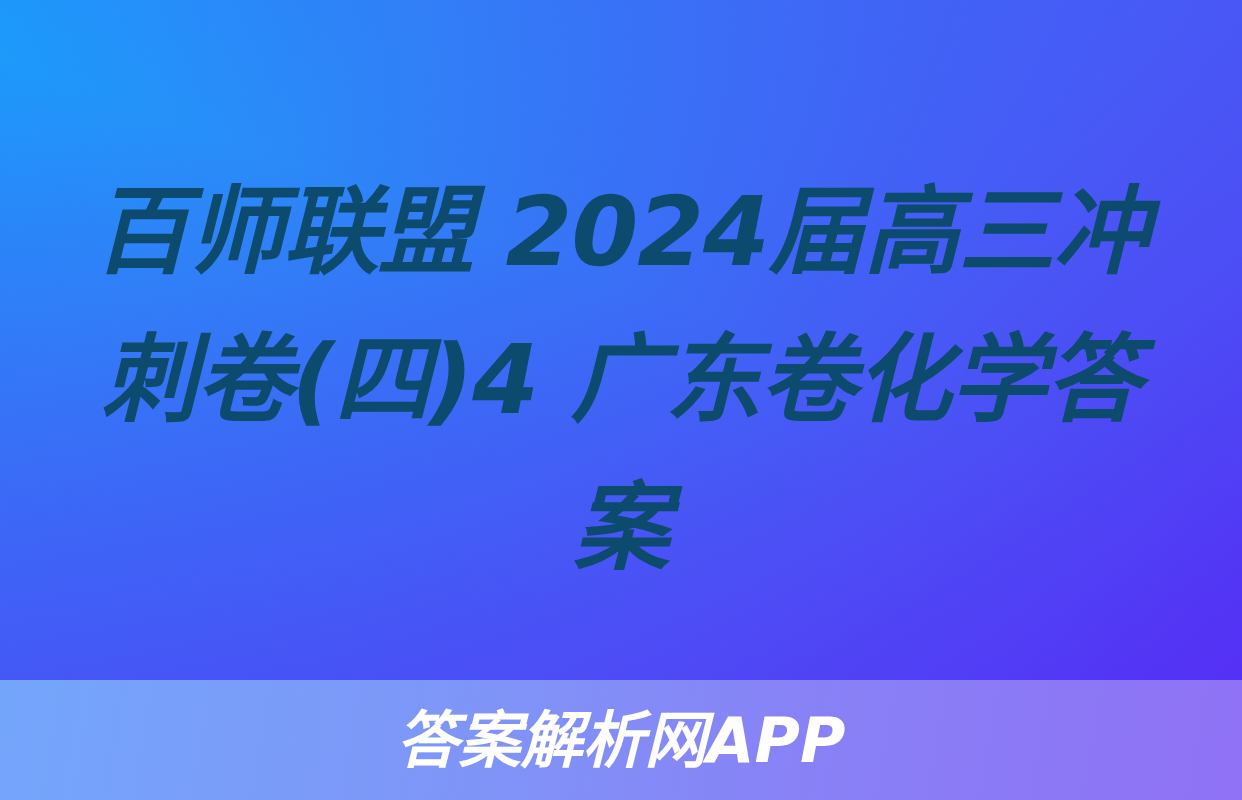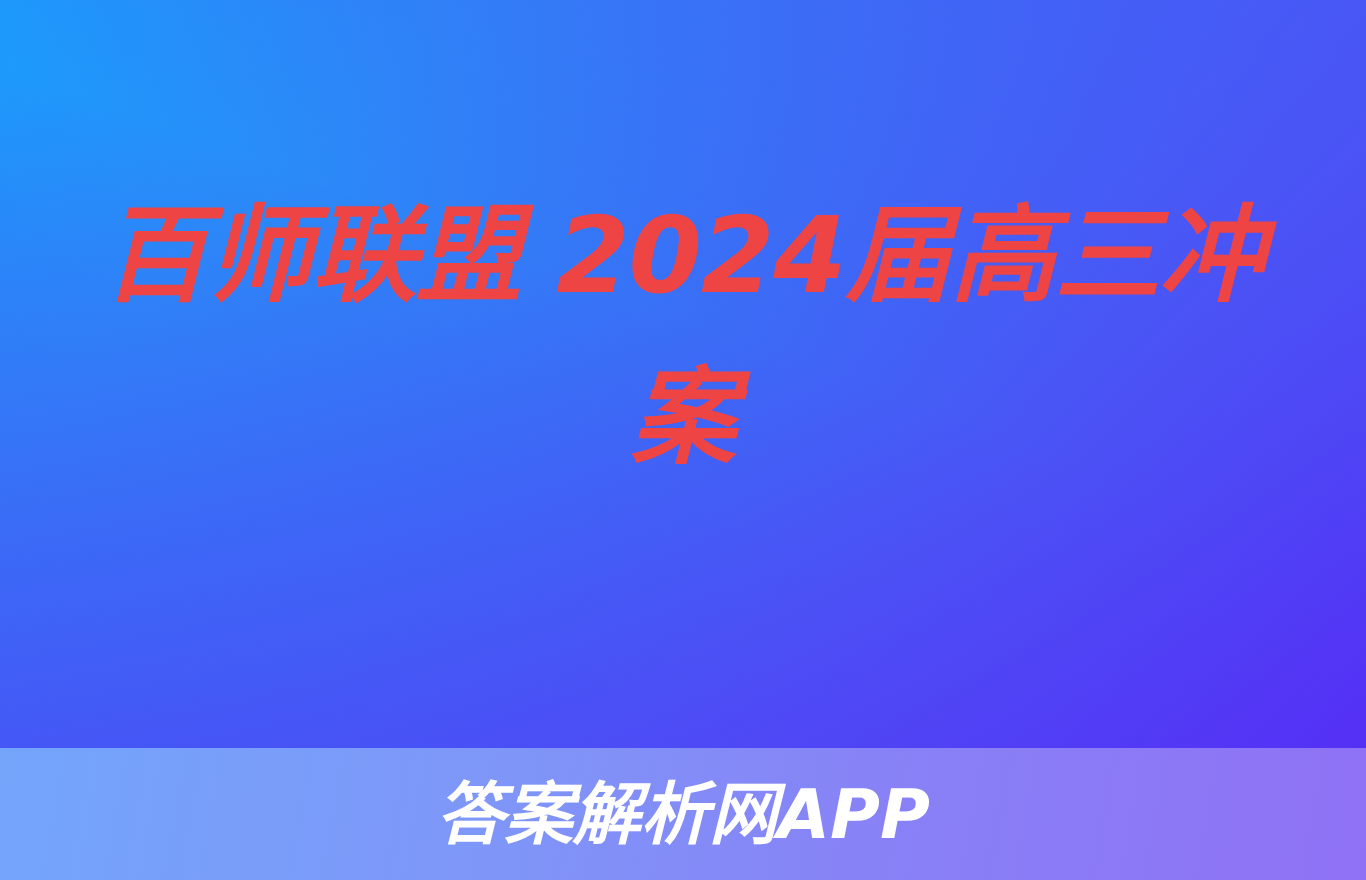--- a/index.html
+++ b/index.html
@@ -46,21 +46,21 @@
   #title-wrap {
     position: absolute;
     left: 0;
     right: 0;
     top: 158px;
     padding: 0 56px;
     text-align: center;
     z-index: 2;
   }
   .title-line {
-    color: #ef4444;
+    color: #0c4a6e;
     font-size: 96px;
     line-height: 148px;
     font-weight: 700;
     font-style: italic;
     letter-spacing: -1px;
     white-space: nowrap;
     text-rendering: geometricPrecision;
   }
   
   #footer-band {
@@ -91,20 +91,21 @@
 </style>
 </head>
 <body>
 
 <div id="poster">
 
   <div id="hero"></div>
 
   <div id="title-wrap">
     <div class="title-line">百师联盟 2024届高三冲</div>
+    <div class="title-line">刺卷(四)4 广东卷化学答</div>
     <div class="title-line">案</div>
   </div>
 
   <div id="footer-band">
     <div id="watermark">答案解析网APP</div>
   </div>
 
 </div>
 
 </body></html>

